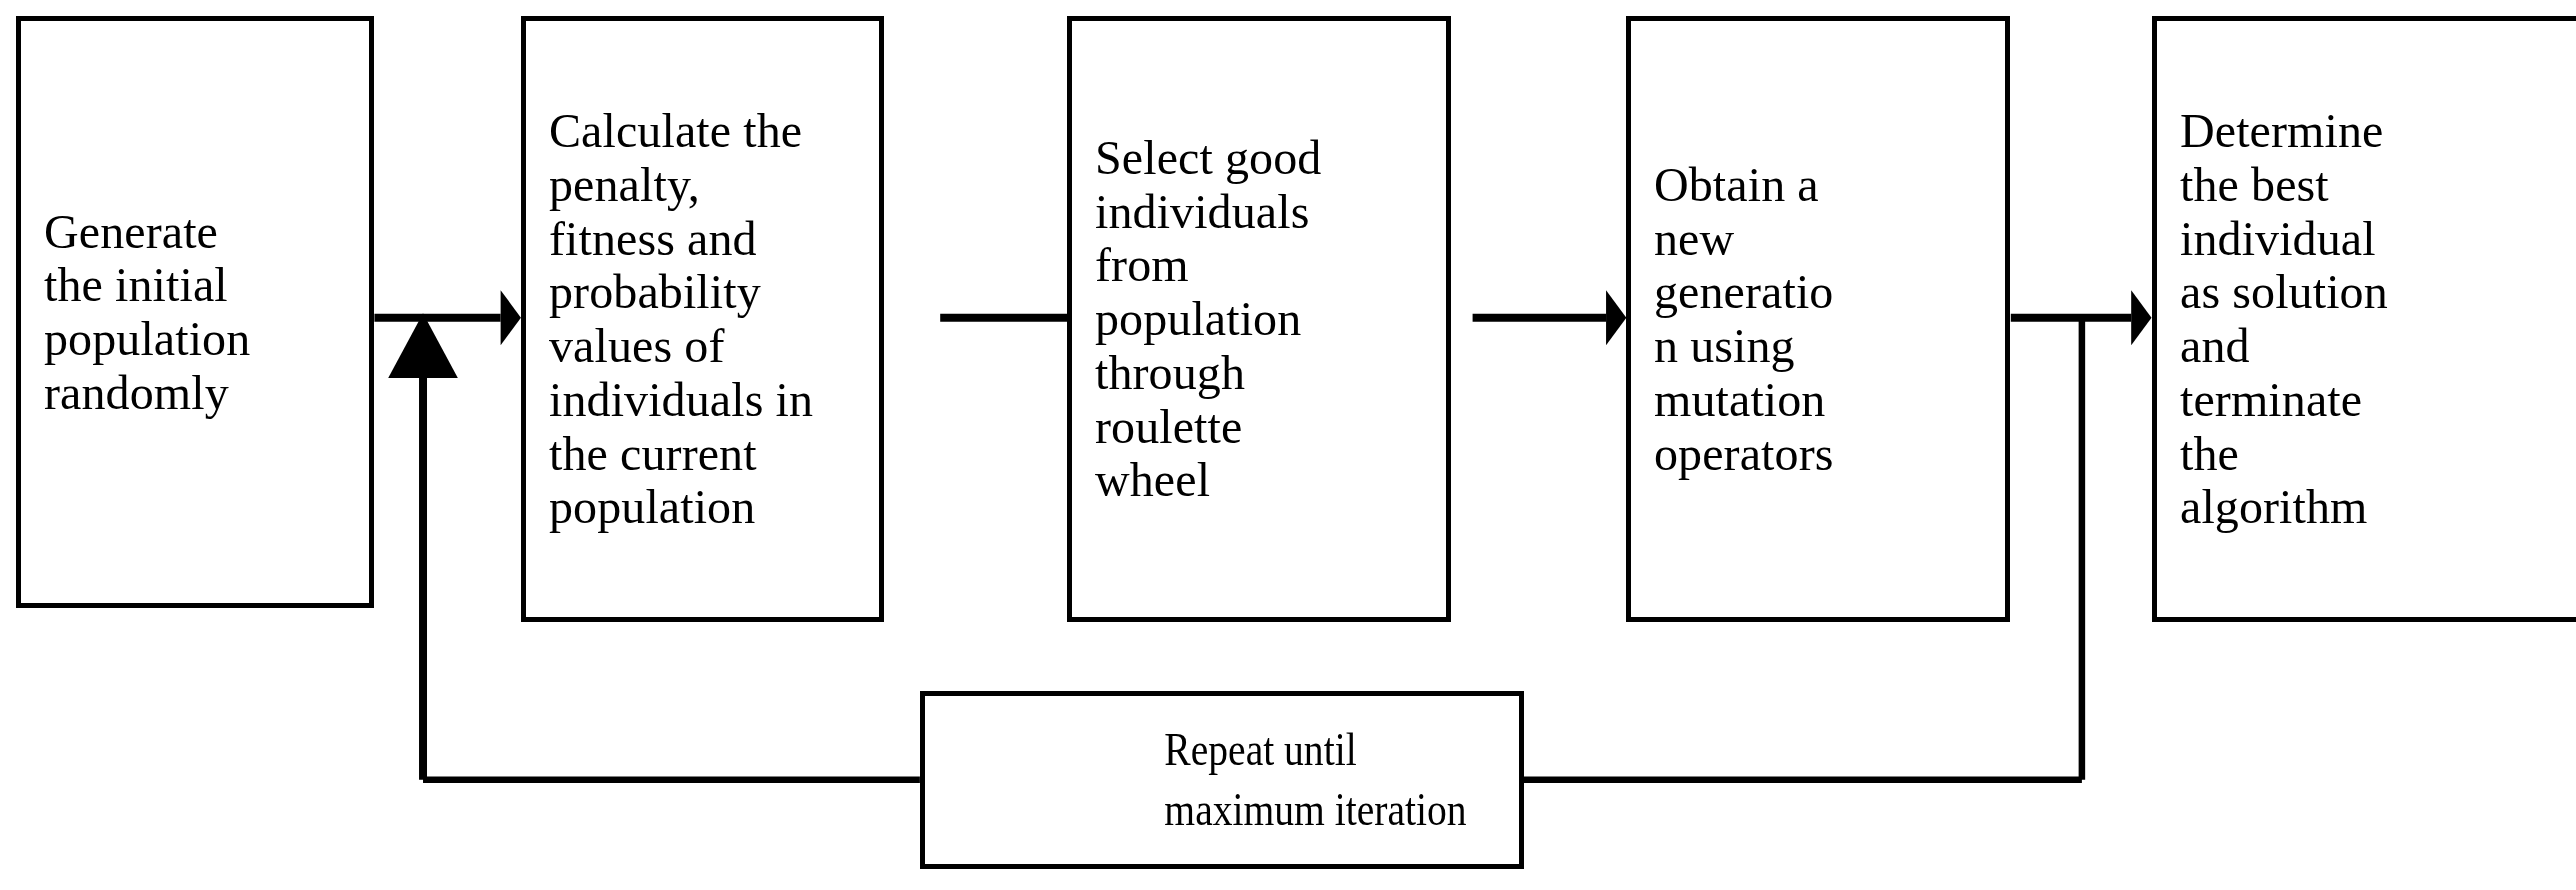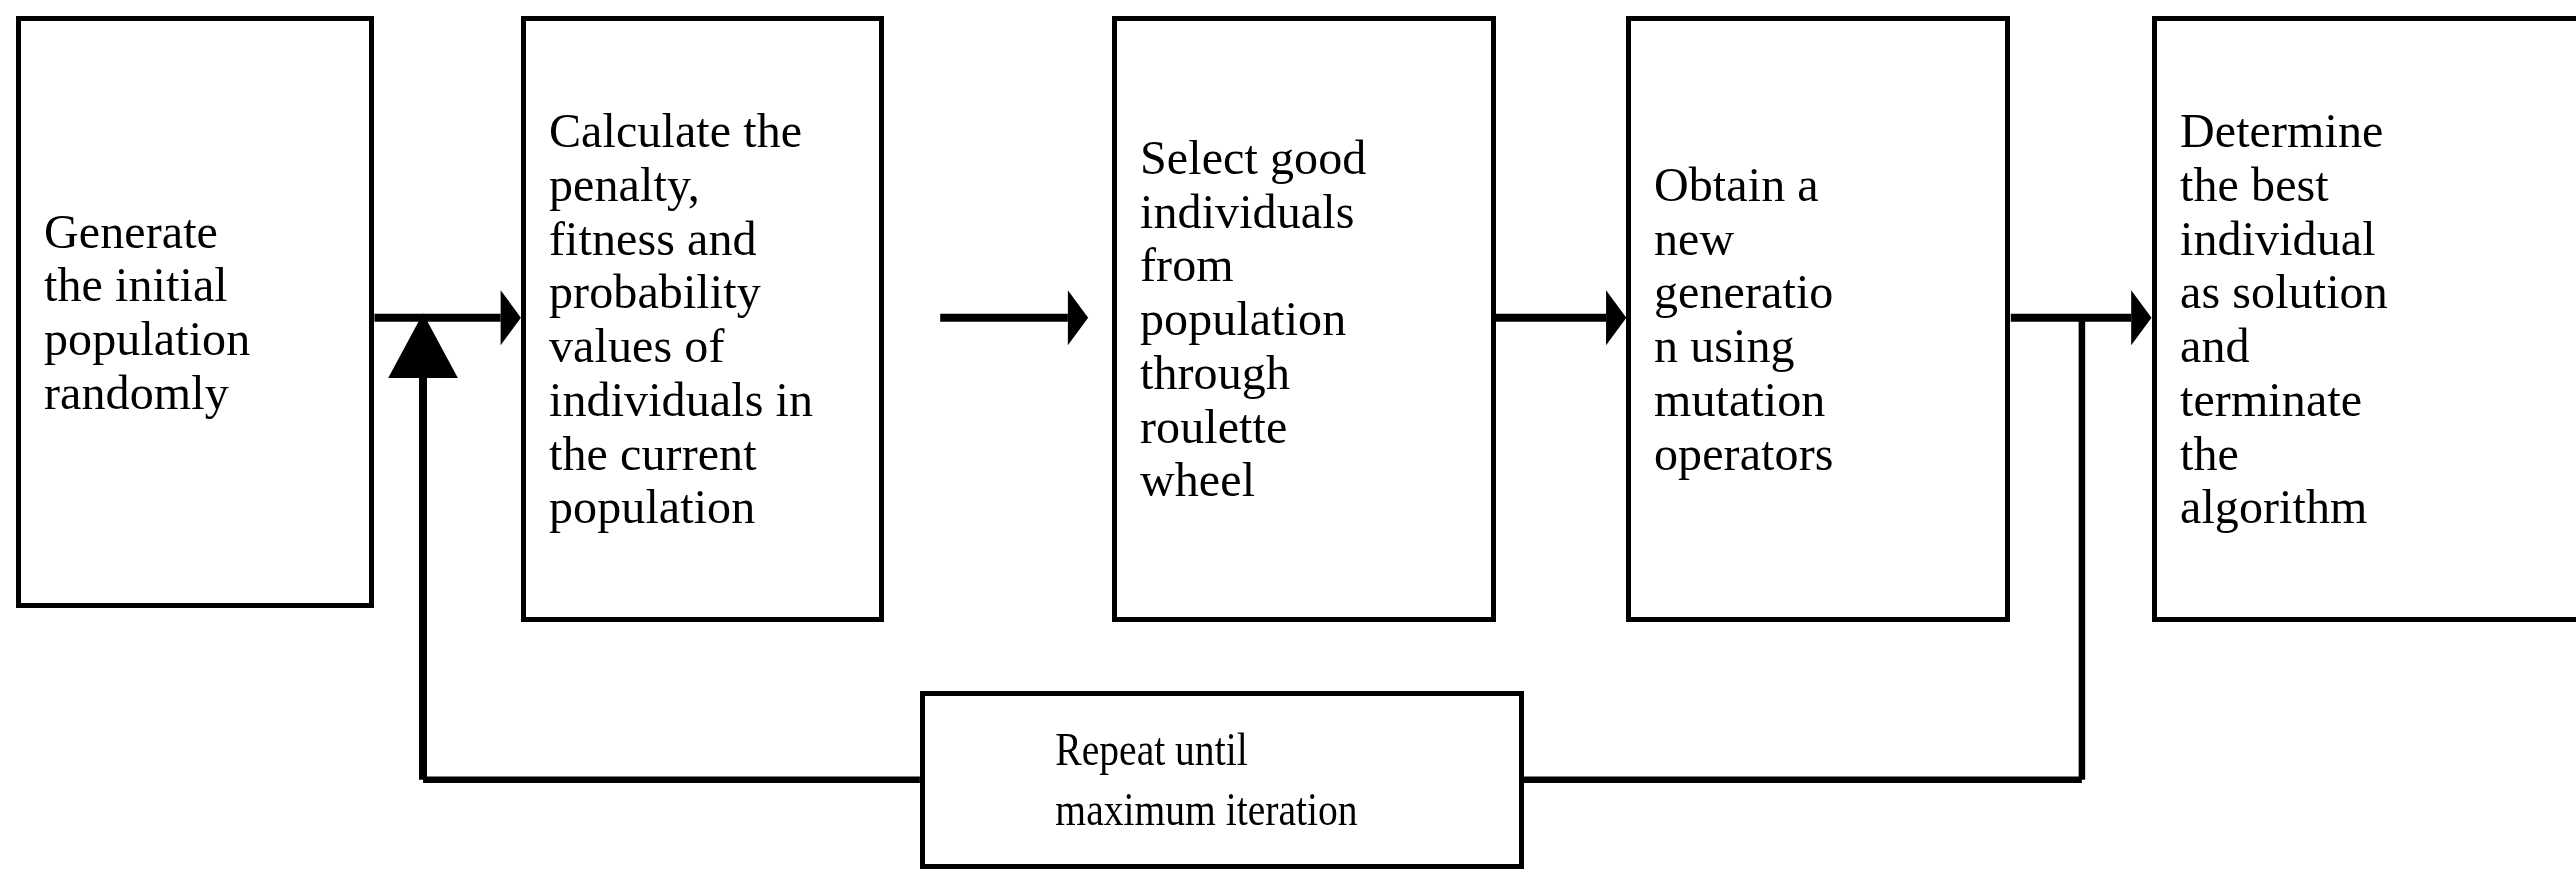--- a/index.html
+++ b/index.html
@@ -43,37 +43,37 @@
     white-space: pre-line;
     letter-spacing: 0.1px;
   }
   .loop-box {
     position: absolute;
     box-sizing: border-box;
     border: 5.1px solid #000000;
     background: #ffffff;
     display: flex;
     align-items: center;
-    justify-content: center;
+    justify-content: flex-end;
   }
   .loop-label {
     font-family: "Liberation Serif", "DejaVu Serif", serif;
     font-size: 46px;
     line-height: 1.30;
     color: #000000;
     padding-left: 26px;
     white-space: pre-line;
     transform: scaleX(0.86);
     transform-origin: left center;
   }
 
   
   #box-generate        { left: 16px;   top: 16px;  width: 358px;  height: 592px; }
   #box-calculate       { left: 521px;  top: 16px;  width: 363px;  height: 606px; }
-  #box-select          { left: 1112px; top: 16px;  width: 384px;  height: 606px; }
+  #box-select          { left: 1067px; top: 16px;  width: 384px;  height: 606px; }
   #box-obtain          { left: 1626px; top: 16px;  width: 384px;  height: 606px; }
   #box-determine       { left: 2152px; top: 16px;  width: 476px;  height: 606px; }
   #box-repeat          { left: 920px; top: 691px; width: 604px;  height: 178px; }
 </style>
 </head>
 <body>
 
 <div id="flowchart-root">
 
   <svg id="flow-svg" viewBox="0 0 3551 1227" aria-hidden="true">

